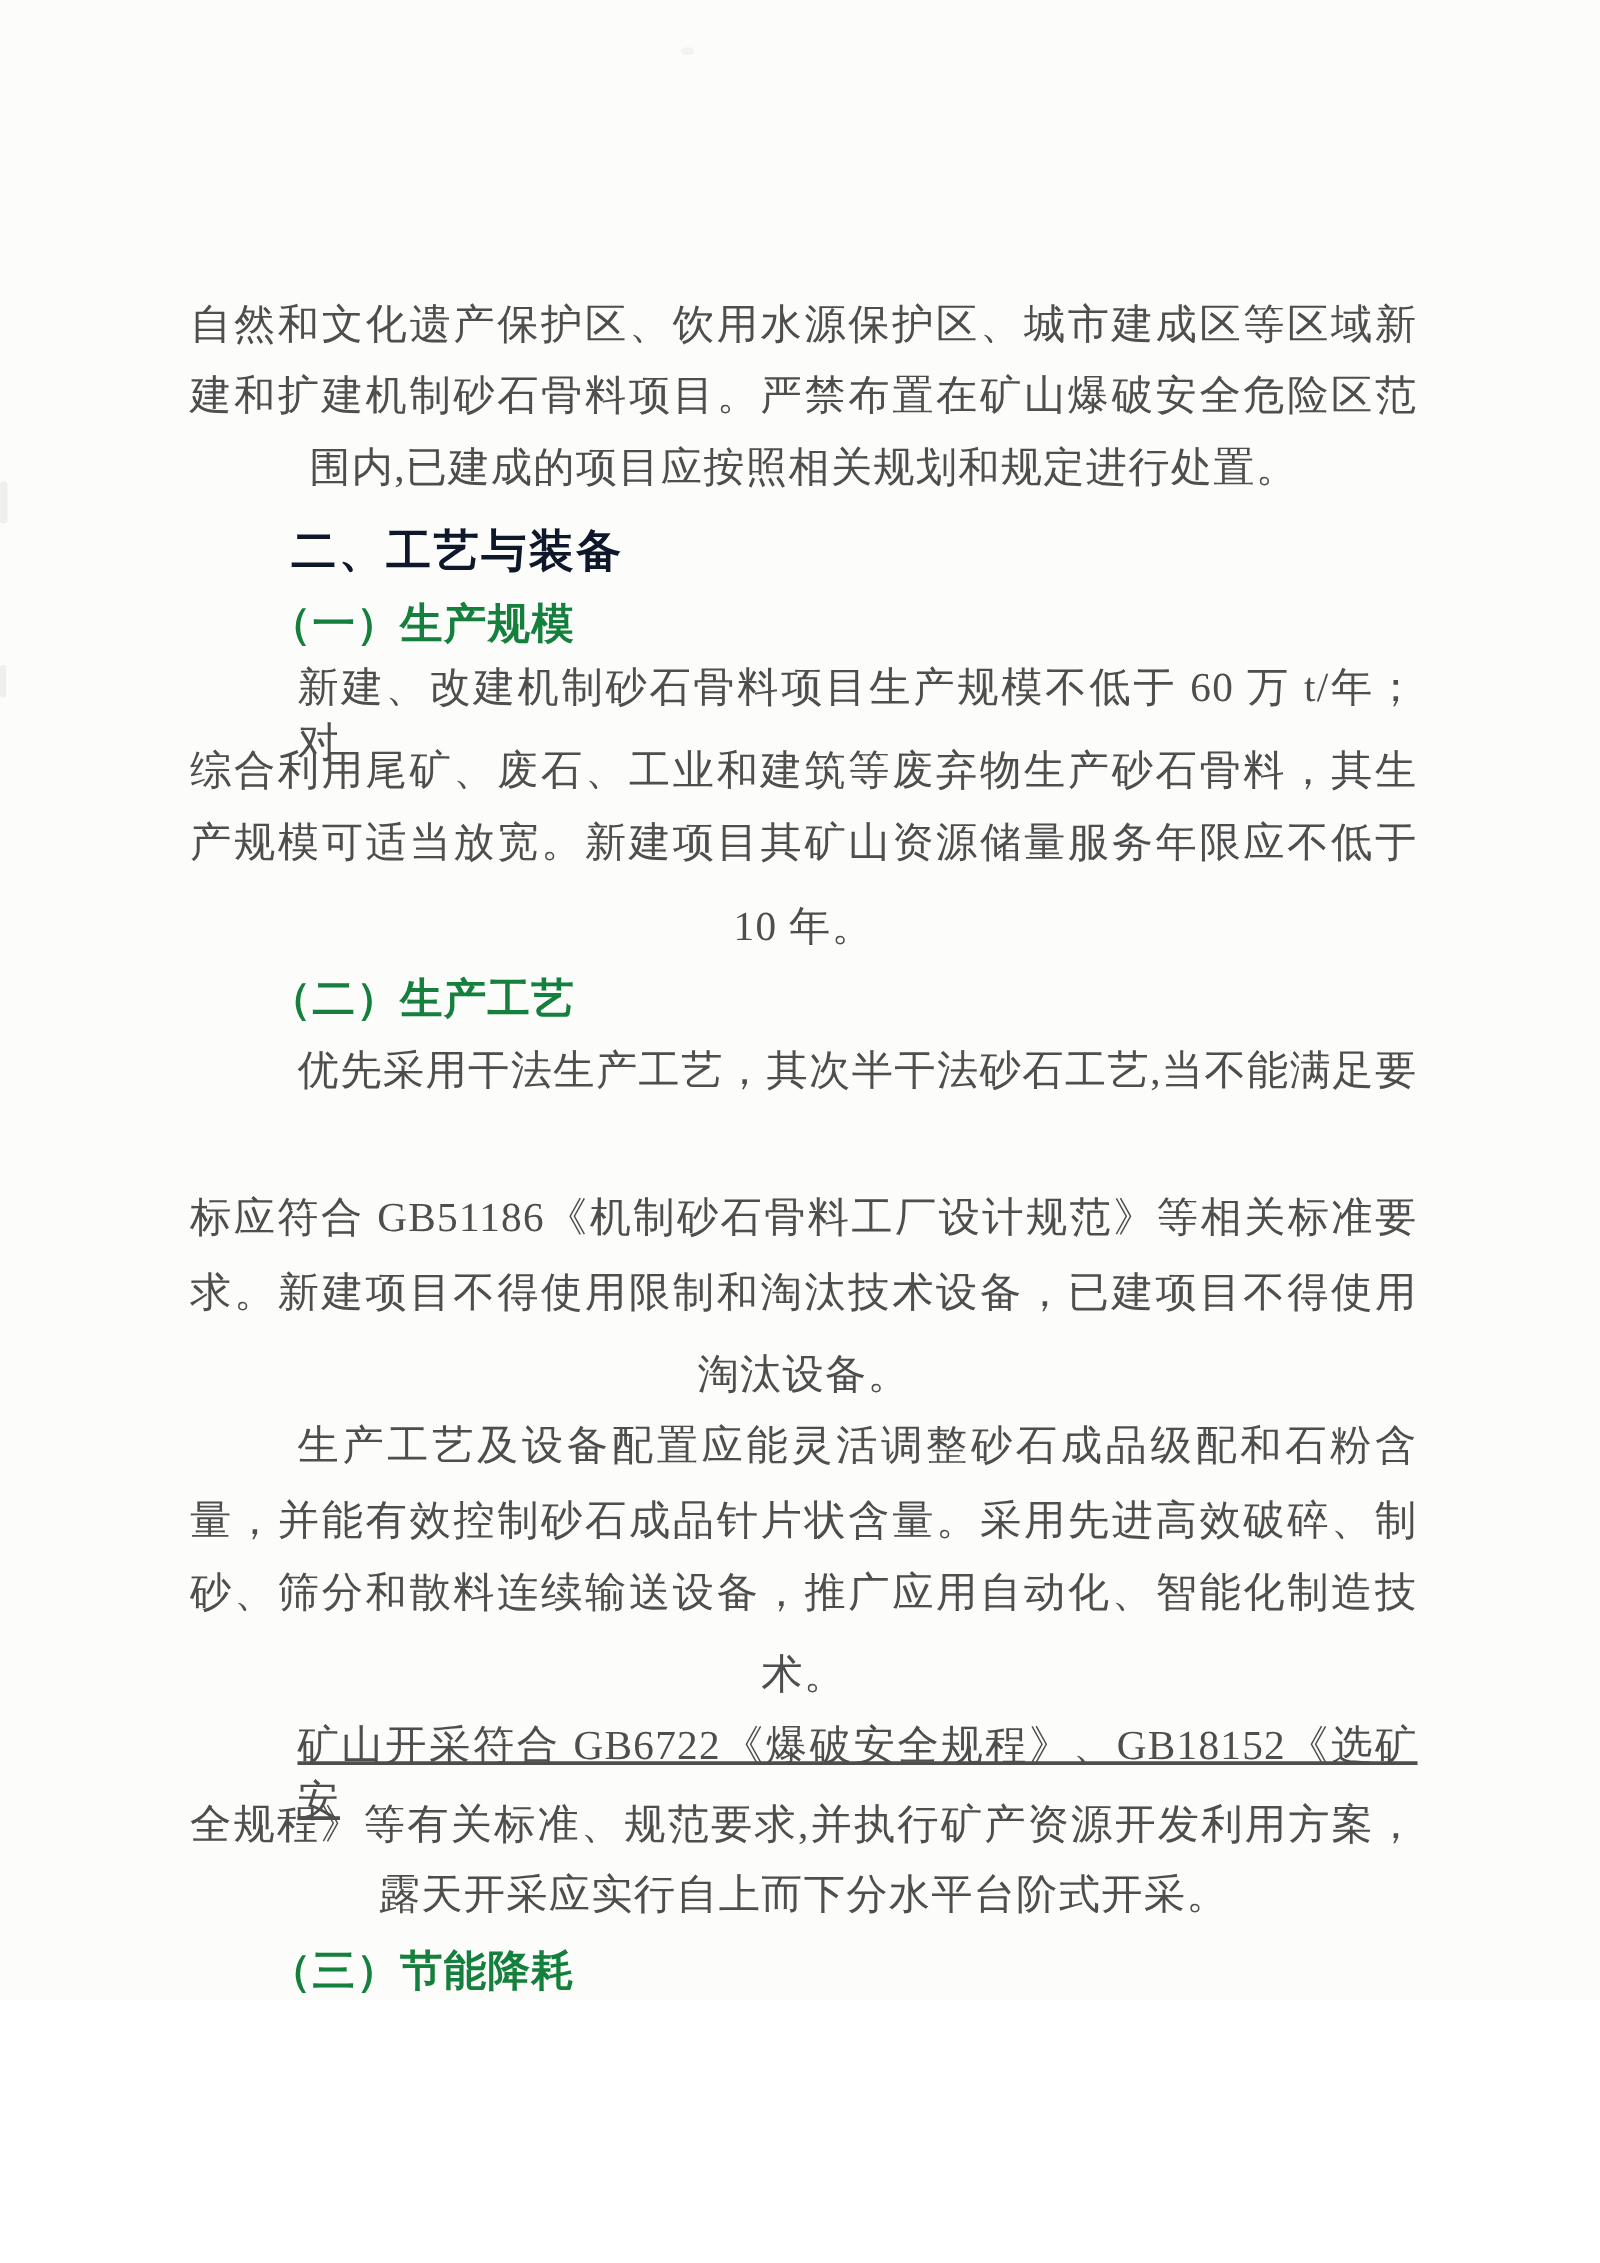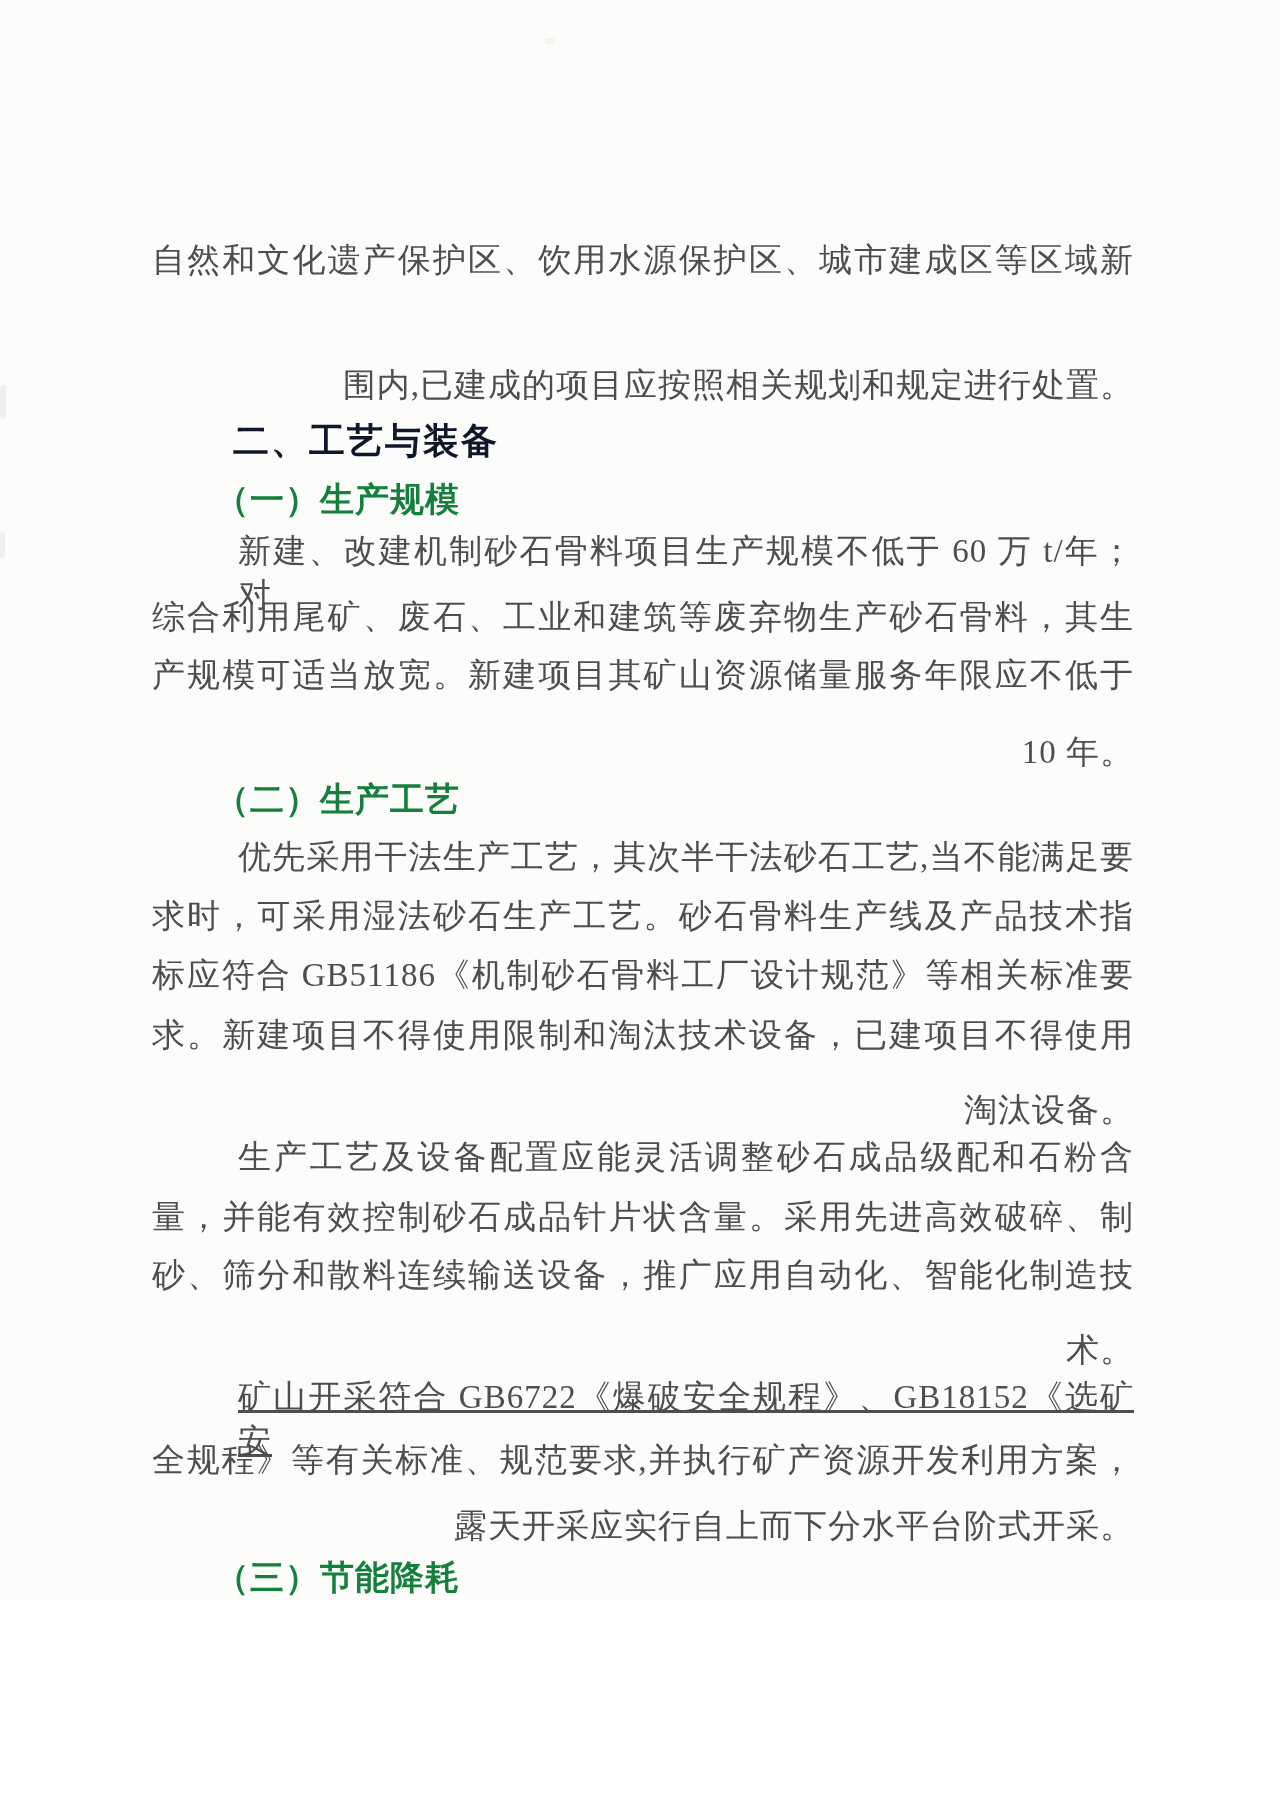--- a/index.html
+++ b/index.html
@@ -30,21 +30,21 @@
     font-size: 33px;
     line-height: 44px;
     color: #4e4e4e;
     letter-spacing: 1px;
   }
   
   .j  { text-align: justify; text-align-last: justify; }
   
   .ji { text-align: justify; text-align-last: justify; padding-left: 86px; }
   
-  .l  { text-align: right; margin-top: 10px; }
+  .l  { text-align: center; }
   
   .h1 {
     font-weight: bold;
     font-size: 36px;
     color: #0f172a;
     padding-left: 81px;
     letter-spacing: 2px;
   }
   
   .h2 {
@@ -110,30 +110,30 @@
 <body>
 
 <div class="page">
 
   <div class="smudge smudge-a"></div>
   <div class="smudge smudge-b"></div>
   <div class="smudge smudge-c"></div>
 
   <div class="text-column">
       <div class="line j" style="top: 238px;">自然和文化遗产保护区、饮用水源保护区、城市建成区等区域新</div>
+      <div class="line j" style="top: 295px;">建和扩建机制砂石骨料项目。严禁布置在矿山爆破安全危险区范</div>
       <div class="line l" style="top: 353px;">围内,已建成的项目应按照相关规划和规定进行处置。</div>
       <div class="line h1" style="top: 419px;">二、工艺与装备</div>
       <div class="line h2" style="top: 478px;">（一）生产规模</div>
       <div class="line ji" style="top: 529px;">新建、改建机制砂石骨料项目生产规模不低于 60 万 t/年； 对</div>
       <div class="line j" style="top: 595px;">综合利用尾矿、废石、工业和建筑等废弃物生产砂石骨料，其生</div>
       <div class="line j" style="top: 653px;">产规模可适当放宽。新建项目其矿山资源储量服务年限应不低于</div>
       <div class="line l" style="top: 720px;">10 年。</div>
       <div class="line h2" style="top: 778px;">（二）生产工艺</div>
       <div class="line ji" style="top: 835px;">优先采用干法生产工艺，其次半干法砂石工艺,当不能满足要</div>
-      <div class="line j" style="top: 894px;">求时，可采用湿法砂石生产工艺。砂石骨料生产线及产品技术指</div>
       <div class="line j" style="top: 953px;">标应符合 GB51186《机制砂石骨料工厂设计规范》等相关标准要</div>
       <div class="line j" style="top: 1013px;">求。新建项目不得使用限制和淘汰技术设备，已建项目不得使用</div>
       <div class="line l" style="top: 1078px;">淘汰设备。</div>
       <div class="line ji" style="top: 1135px;">生产工艺及设备配置应能灵活调整砂石成品级配和石粉含</div>
       <div class="line j" style="top: 1195px;">量，并能有效控制砂石成品针片状含量。采用先进高效破碎、制</div>
       <div class="line j" style="top: 1253px;">砂、筛分和散料连续输送设备，推广应用自动化、智能化制造技</div>
       <div class="line l" style="top: 1318px;">术。</div>
       <div class="line ji" style="top: 1375px; text-decoration: underline;">矿山开采符合 GB6722《爆破安全规程》、GB18152《选矿安</div>
       <div class="line j" style="top: 1438px;">全规程》等有关标准、规范要求,并执行矿产资源开发利用方案，</div>
       <div class="line l" style="top: 1494px;">露天开采应实行自上而下分水平台阶式开采。</div>

